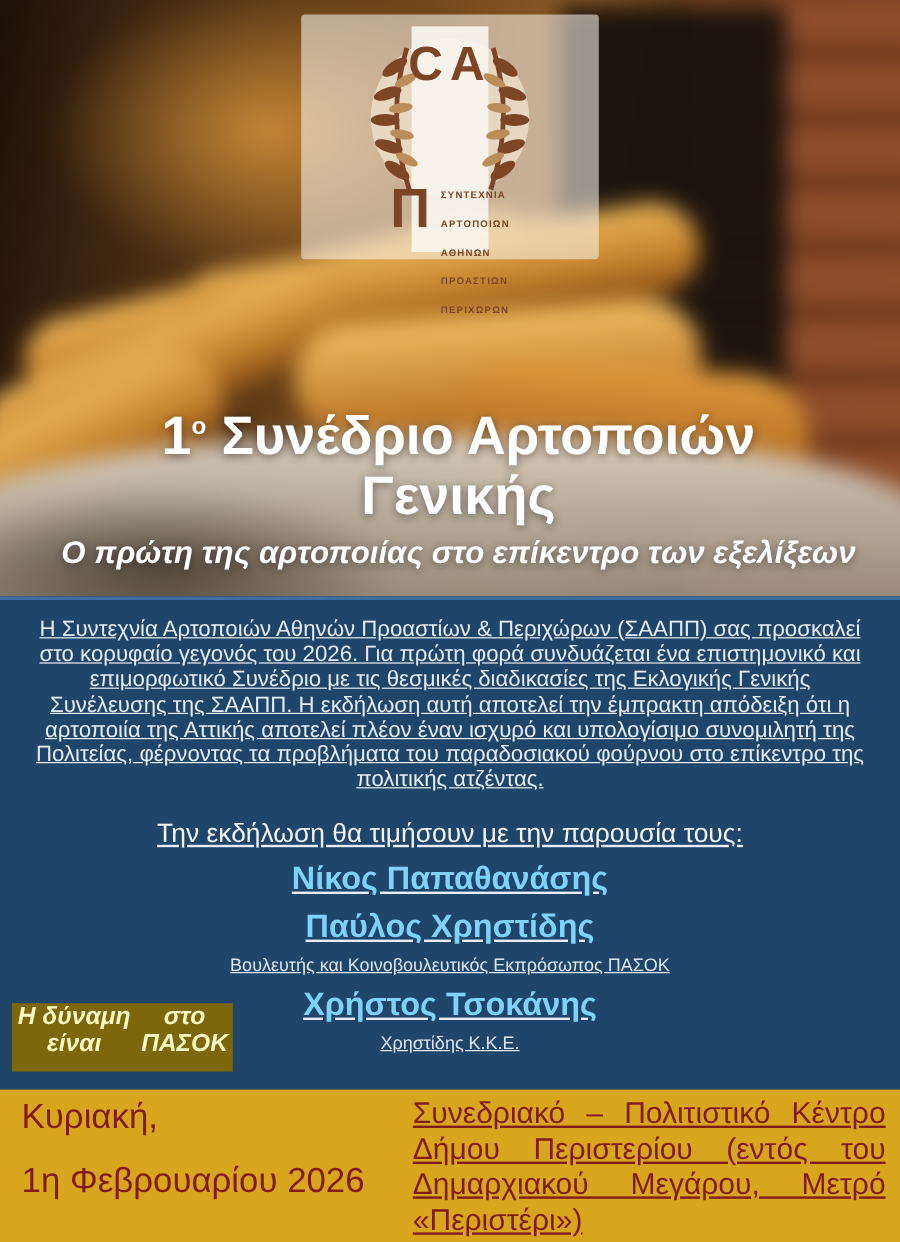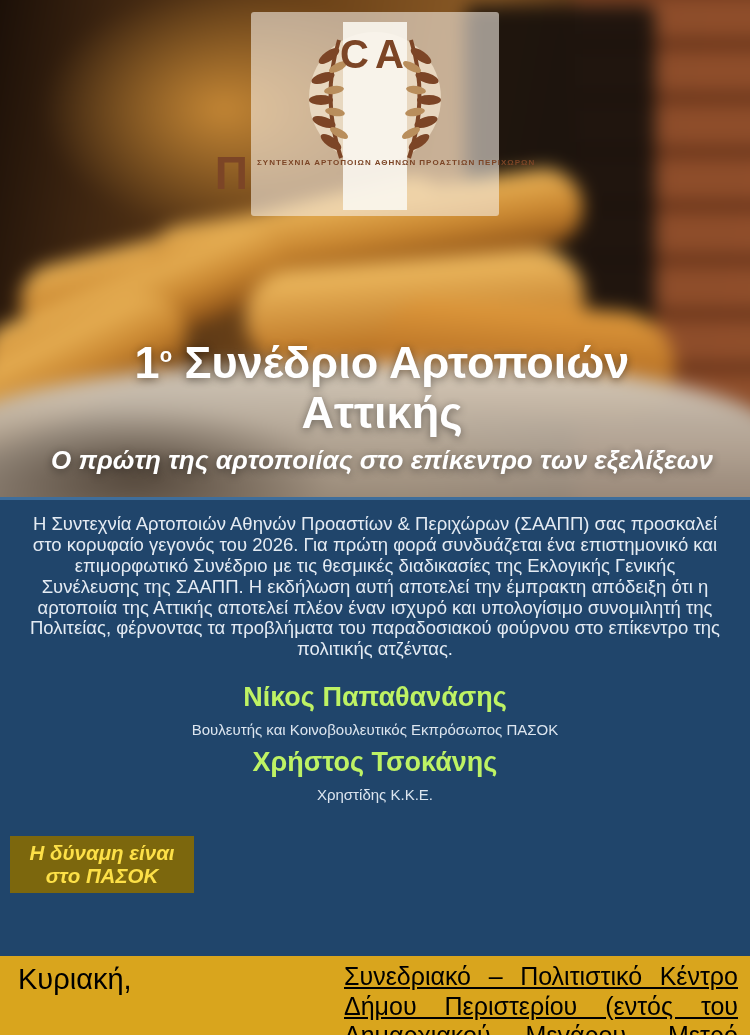--- a/index.html
+++ b/index.html
@@ -29,40 +29,40 @@
   .a-shadow{left:-40px;top:430px;width:400px;height:140px;background:radial-gradient(ellipse,rgba(40,28,18,.65),rgba(40,28,18,0) 70%);}
   
   .logo-box{position:absolute;left:251px;top:12px;width:248px;height:204px;
     background:rgba(248,242,232,.58);border-radius:3px;}
   .logo-svg{position:absolute;left:0;top:0;}
   .logo-letters{position:absolute;left:0;right:0;top:22px;text-align:center;
     color:#7C4526;font-weight:bold;line-height:1.0;letter-spacing:6px;}
   .logo-row{font-size:40px;}
   .logo-bottom{position:absolute;left:0;right:0;top:138px;display:flex;justify-content:center;align-items:flex-start;gap:9px;}
   .logo-pi{font-size:46px;font-weight:bold;color:#7C4526;line-height:1;}
-  .logo-orgtext{padding-top:8px;display:flex;flex-direction:row;gap:3px;}
+  .logo-orgtext{padding-top:8px;display:flex;flex-direction:column;gap:14px;}
   .logo-orgtext span{font-size:8px;font-weight:bold;color:#7C4526;letter-spacing:1px;line-height:1.25;}
   
   .hero-text{position:absolute;left:14px;right:0;top:338px;text-align:center;color:#fff;
     text-shadow:0 2px 8px rgba(0,0,0,.45);}
   .hero-title{font-size:45px;font-weight:bold;line-height:1.1;}
   .hero-title sup{font-size:.45em;vertical-align:super;}
   .hero-subtitle{margin-top:8px;font-size:26px;font-weight:bold;font-style:italic;}
   
-  .body-navy{position:relative;width:750px;height:459px;background:#20456B;border-top:3px solid #3E6E9C;box-sizing:border-box;color:#E9EEF4;}
+  .body-navy{position:relative;width:750px;height:411px;background:#20456B;border-top:3px solid #3E6E9C;box-sizing:border-box;color:#E9EEF4;text-decoration:underline;}
   .intro{margin:14px auto 0 auto;width:700px;text-align:center;font-size:18.5px;line-height:1.13;color:#E4EBF3;}
   .speakers{margin-top:22px;text-align:center;}
   .speakers-heading{font-size:22px;color:#F2F5F8;}
-  .speaker-name{margin-top:9px;font-size:27px;font-weight:bold;color:#bef264;}
+  .speaker-name{margin-top:9px;font-size:27px;font-weight:bold;color:#7dd3fc;}
   .speaker-role{margin-top:8px;font-size:15px;color:#DCE5EF;}
   .badge{position:absolute;left:10px;top:336px;width:184px;height:57px;background:#7C670D;
-    display:flex;flex-direction:column;justify-content:center;text-align:center;
-    color:#fde047;font-weight:bold;font-style:italic;font-size:20.5px;line-height:1.12;}
+    display:flex;flex-direction:row;justify-content:center;text-align:center;
+    color:#fef9c3;font-weight:bold;font-style:italic;font-size:20.5px;line-height:1.12;}
   
-  .footer{position:relative;width:750px;height:127px;background:#D9A51D;display:flex;box-sizing:border-box;color:#000000;}
+  .footer{position:relative;width:750px;height:127px;background:#D9A51D;display:flex;box-sizing:border-box;color:#7f1d1d;}
   .footer-date{width:330px;padding:8px 0 0 18px;box-sizing:border-box;}
   .footer-day{font-size:29px;line-height:1.1;}
   .footer-fulldate{margin-top:21px;font-size:29px;line-height:1.1;}
   .footer-venue{flex:1;padding:6px 12px 0 14px;font-size:25px;line-height:1.18;text-align:justify;text-decoration:underline;}
 </style>
 </head>
 <body>
 
 <div class="poster">
 
@@ -128,45 +128,48 @@
           <span>ΑΘΗΝΩΝ</span>
           <span>ΠΡΟΑΣΤΙΩΝ</span>
           <span>ΠΕΡΙΧΩΡΩΝ</span>
         </div>
       </div>
     </div>
 
     <div class="hero-text">
       <div class="hero-title">
         <span>1</span><sup>ο</sup><span> Συνέδριο Αρτοποιών</span><br>
-        <span>Αττικής</span>
+        <span>Γενικής</span>
       </div>
       <div class="hero-subtitle">Ο πρώτη της αρτοποιίας στο επίκεντρο των εξελίξεων</div>
     </div>
   </div>
 
   <div class="body-navy">
     <div class="intro">Η Συντεχνία Αρτοποιών Αθηνών Προαστίων &amp; Περιχώρων (ΣΑΑΠΠ) σας προσκαλεί στο κορυφαίο γεγονός του 2026. Για πρώτη φορά συνδυάζεται ένα επιστημονικό και επιμορφωτικό Συνέδριο με τις θεσμικές διαδικασίες της Εκλογικής Γενικής Συνέλευσης της ΣΑΑΠΠ. Η εκδήλωση αυτή αποτελεί την έμπρακτη απόδειξη ότι η αρτοποιία της Αττικής αποτελεί πλέον έναν ισχυρό και υπολογίσιμο συνομιλητή της Πολιτείας, φέρνοντας τα προβλήματα του παραδοσιακού φούρνου στο επίκεντρο της πολιτικής ατζέντας.</div>
 
     <div class="speakers">
+      <div class="speakers-heading">Την εκδήλωση θα τιμήσουν με την παρουσία τους:</div>
 
       <div class="speaker-name">Νίκος Παπαθανάσης</div>
 
+      <div class="speaker-name">Παύλος Χρηστίδης</div>
       <div class="speaker-role">Βουλευτής και Κοινοβουλευτικός Εκπρόσωπος ΠΑΣΟΚ</div>
 
       <div class="speaker-name">Χρήστος Τσοκάνης</div>
       <div class="speaker-role">Χρηστίδης Κ.Κ.Ε.</div>
     </div>
 
     <div class="badge">
       <span>Η δύναμη είναι</span>
       <span>στο ΠΑΣΟΚ</span>
     </div>
   </div>
 
   <div class="footer">
     <div class="footer-date">
       <div class="footer-day">Κυριακή,</div>
+      <div class="footer-fulldate">1η Φεβρουαρίου 2026</div>
     </div>
     <div class="footer-venue">Συνεδριακό – Πολιτιστικό Κέντρο Δήμου Περιστερίου (εντός του Δημαρχιακού Μεγάρου, Μετρό «Περιστέρι»)</div>
   </div>
 
 </div>
 
 </body></html>

